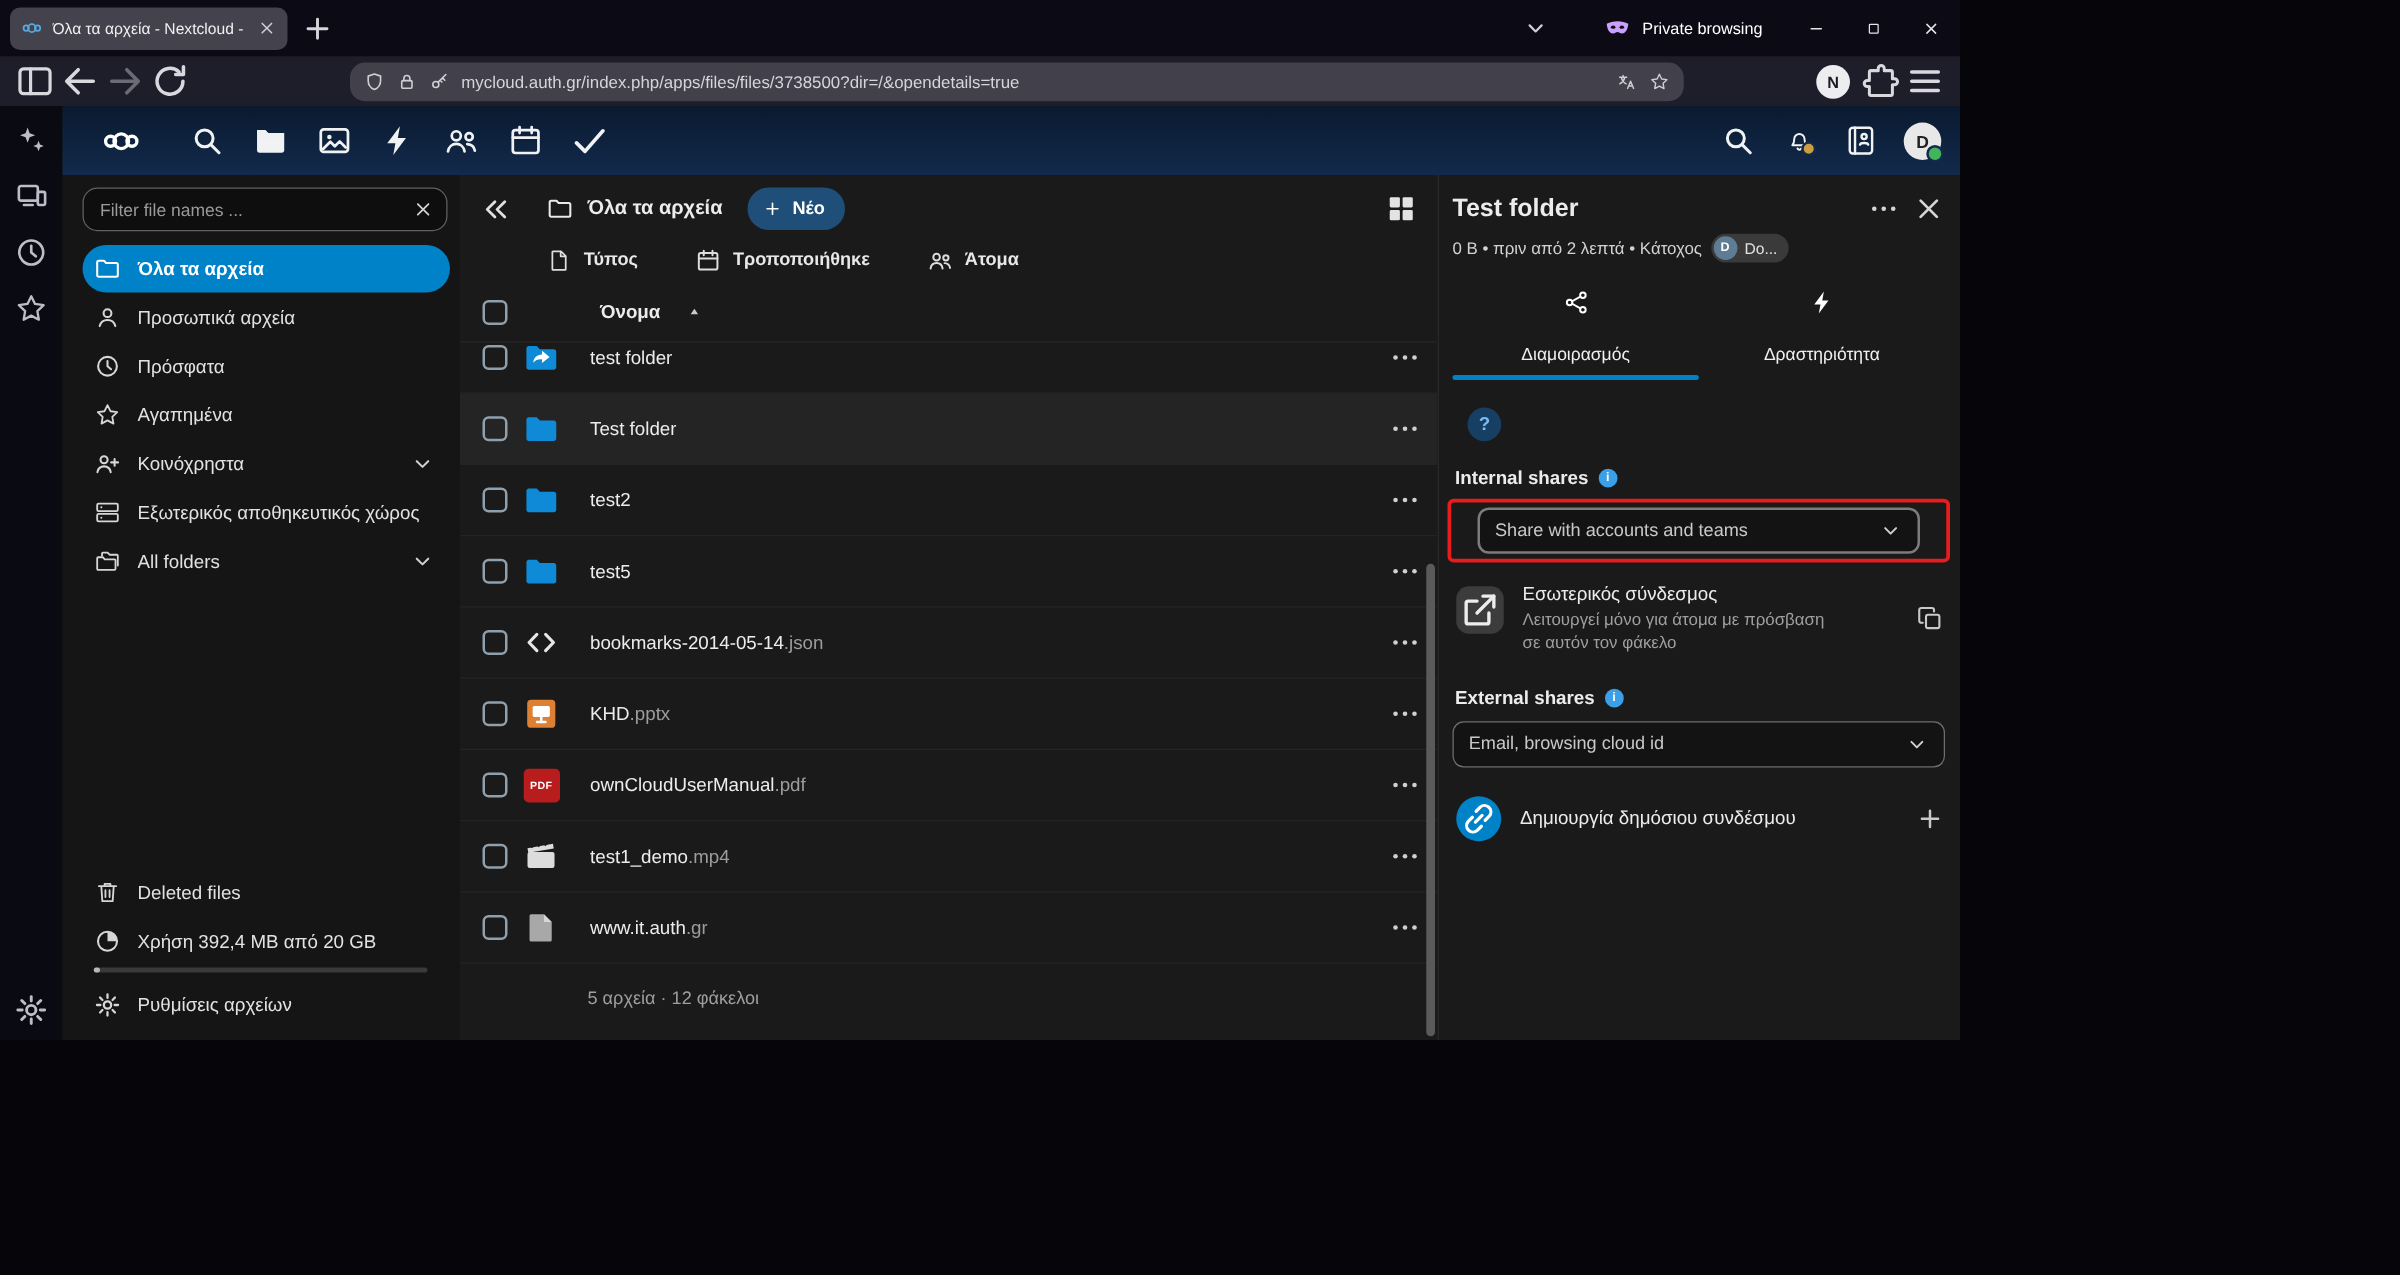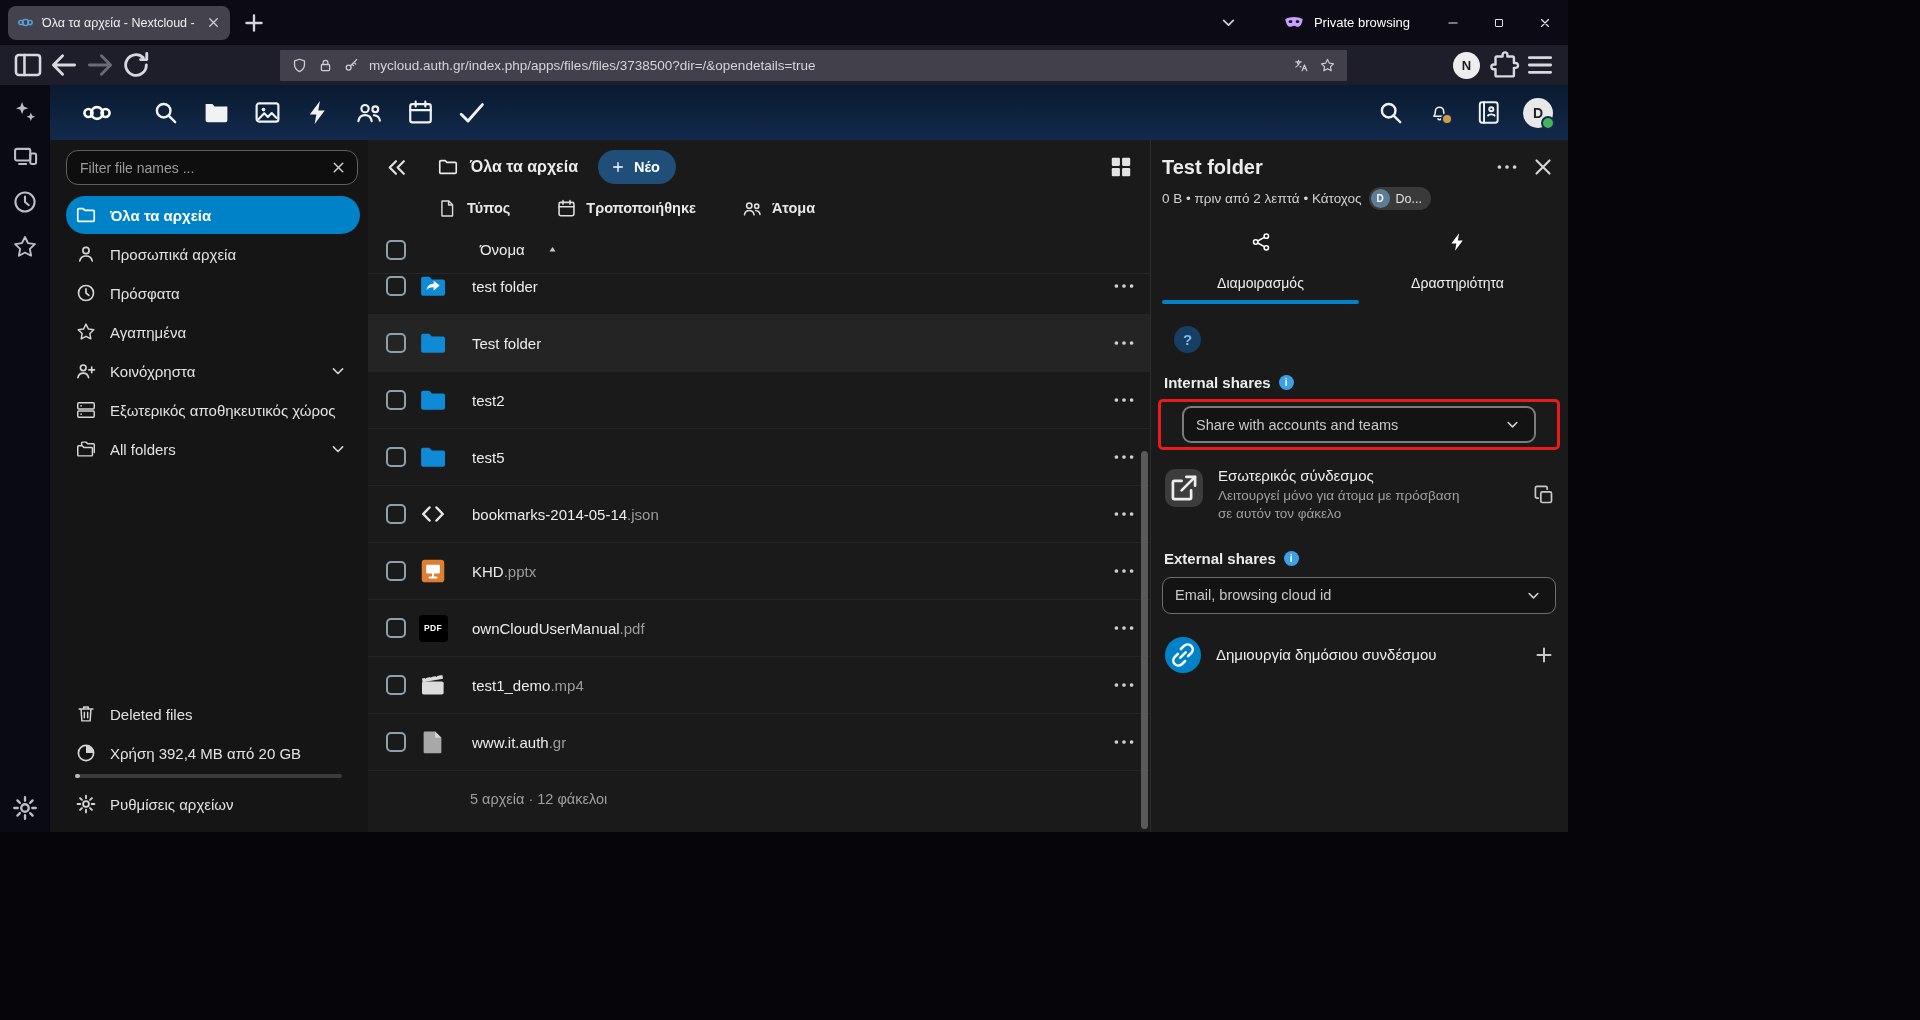--- a/index.html
+++ b/index.html
@@ -24,21 +24,21 @@
   .private{display:flex;align-items:center;gap:9px;font-size:13px;color:#fff;margin-right:20px}
   .maskicon{width:22px;height:22px;color:#c9a0ff}
   .winbtn{width:46px;height:45px;display:flex;align-items:center;justify-content:center}
   .wic{width:14px;height:14px;color:#e6e6ea}
 
   
   .navbar{height:40px;background:#1e1d2a;display:flex;align-items:center;padding:0 10px}
   .nav-ic{width:34px;height:34px;display:flex;align-items:center;justify-content:center;color:#d8d8de;margin:0 1px}
   .nav-ic svg{width:19px;height:19px}
   .fwd{opacity:.42}
-  .urlbar{flex:1;height:31px;margin-left:126px;margin-right:106px;background:#41404b;border-radius:1px;display:flex;align-items:center;padding:0 11px;gap:9px;font-size:13.5px;color:#d6d6dc}
+  .urlbar{flex:1;height:31px;margin-left:126px;margin-right:106px;background:#41404b;border-radius:12px;display:flex;align-items:center;padding:0 11px;gap:9px;font-size:13.5px;color:#d6d6dc}
   .uic{width:17px;height:17px;color:#cfcfd6}
   .url-text{white-space:nowrap;overflow:hidden;color:#d4d4da}
   .uspacer{flex:1}
   .ffacct{width:27px;height:27px;border-radius:50%;background:#ededf0;color:#1b1b22;font-size:13px;font-weight:700;display:flex;align-items:center;justify-content:center;margin-right:6px}
 
   
   .contentrow{height:747px;display:flex;background:#141414}
   .ffstrip{width:50px;background:#0a0a12;display:flex;flex-direction:column;align-items:center;padding:13px 0 10px;gap:17px;box-sizing:border-box}
   .sic{width:28px;height:28px;display:flex;align-items:center;justify-content:center;color:#bdbdc9}
   .sic svg{width:19px;height:19px}
@@ -81,33 +81,33 @@
   .crumb{display:flex;align-items:center;gap:11px;margin-left:27px;font-size:16px;font-weight:700}
   .cic{width:22px;height:22px;color:#eaeaea}
   .newbtn{margin-left:20px;height:34px;border-radius:17px;background:#1f4f79;color:#fff;font-weight:600;font-size:14.5px;display:flex;align-items:center;gap:8px;padding:0 16px 0 12px}
   .pic{width:16px;height:16px}
   .gridbtn{margin-left:auto;width:26px;height:26px;color:#e3e3e3}
   .chips{display:flex;align-items:center;gap:46px;height:36px;padding-left:69px}
   .chip{display:flex;align-items:center;gap:9px;font-size:14.5px;font-weight:600;color:#e8e8e8}
   .chip .fic{width:21px;height:21px;color:#dedede}
   .thead{height:47px;display:flex;align-items:center;border-bottom:1px solid #262626}
   .cb{width:20px;height:20px;border:2px solid #8fa0ac;border-radius:5px;margin-left:18px;flex:none;box-sizing:border-box}
-  .col-name{margin-left:74px;font-size:15px;font-weight:400;display:flex;align-items:center;gap:21px}
+  .col-name{margin-left:74px;font-size:15px;font-weight:700;display:flex;align-items:center;gap:21px}
   .caret{width:13px;height:13px;color:#c9c9c9}
   .rows{overflow:hidden}
   .row{height:56px;display:flex;align-items:center;border-bottom:1px solid #242424}
   .row.partial{margin-top:-16px}
   .row.selected{background:#242424}
   .ficon{width:30px;height:30px;margin-left:12px;flex:none;display:flex;align-items:center;justify-content:center}
   .ficon svg{width:28px;height:28px}
   .t-folder,.t-folder-shared{color:#0f8ad6}
   .t-code{color:#e6e6e6}
   .t-video{color:#dcdcdc}
   .t-file{color:#a8a8a8}
-  .pdfbadge{width:29px;height:27px;background:#000000;border-radius:4px;color:#fff;font-size:8.5px;font-weight:700;display:flex;align-items:center;justify-content:center;letter-spacing:.3px}
+  .pdfbadge{width:29px;height:27px;background:#b91c1c;border-radius:4px;color:#fff;font-size:8.5px;font-weight:700;display:flex;align-items:center;justify-content:center;letter-spacing:.3px}
   .fname{margin-left:24px;font-size:15px;white-space:nowrap;overflow:hidden}
   .ext{color:#9c9c9c}
   .dots{margin-left:auto;margin-right:13px;width:26px;height:26px;color:#d0d0d0}
   .summary{padding:20px 0 0 102px;font-size:14.5px;color:#9f9f9f}
   .vscroll{position:absolute;right:2px;top:311px;width:7px;height:378px;border-radius:4px;background:#5a5a5a}
 
   
   .details{width:418px;background:#1a1a1a;border-left:1px solid #2c2c2c;padding:14px 12px 0 11px;box-sizing:border-box;display:flex;flex-direction:column}
   .d-title-row{display:flex;align-items:center}
   .d-title{font-size:20px;font-weight:700;flex:1}

